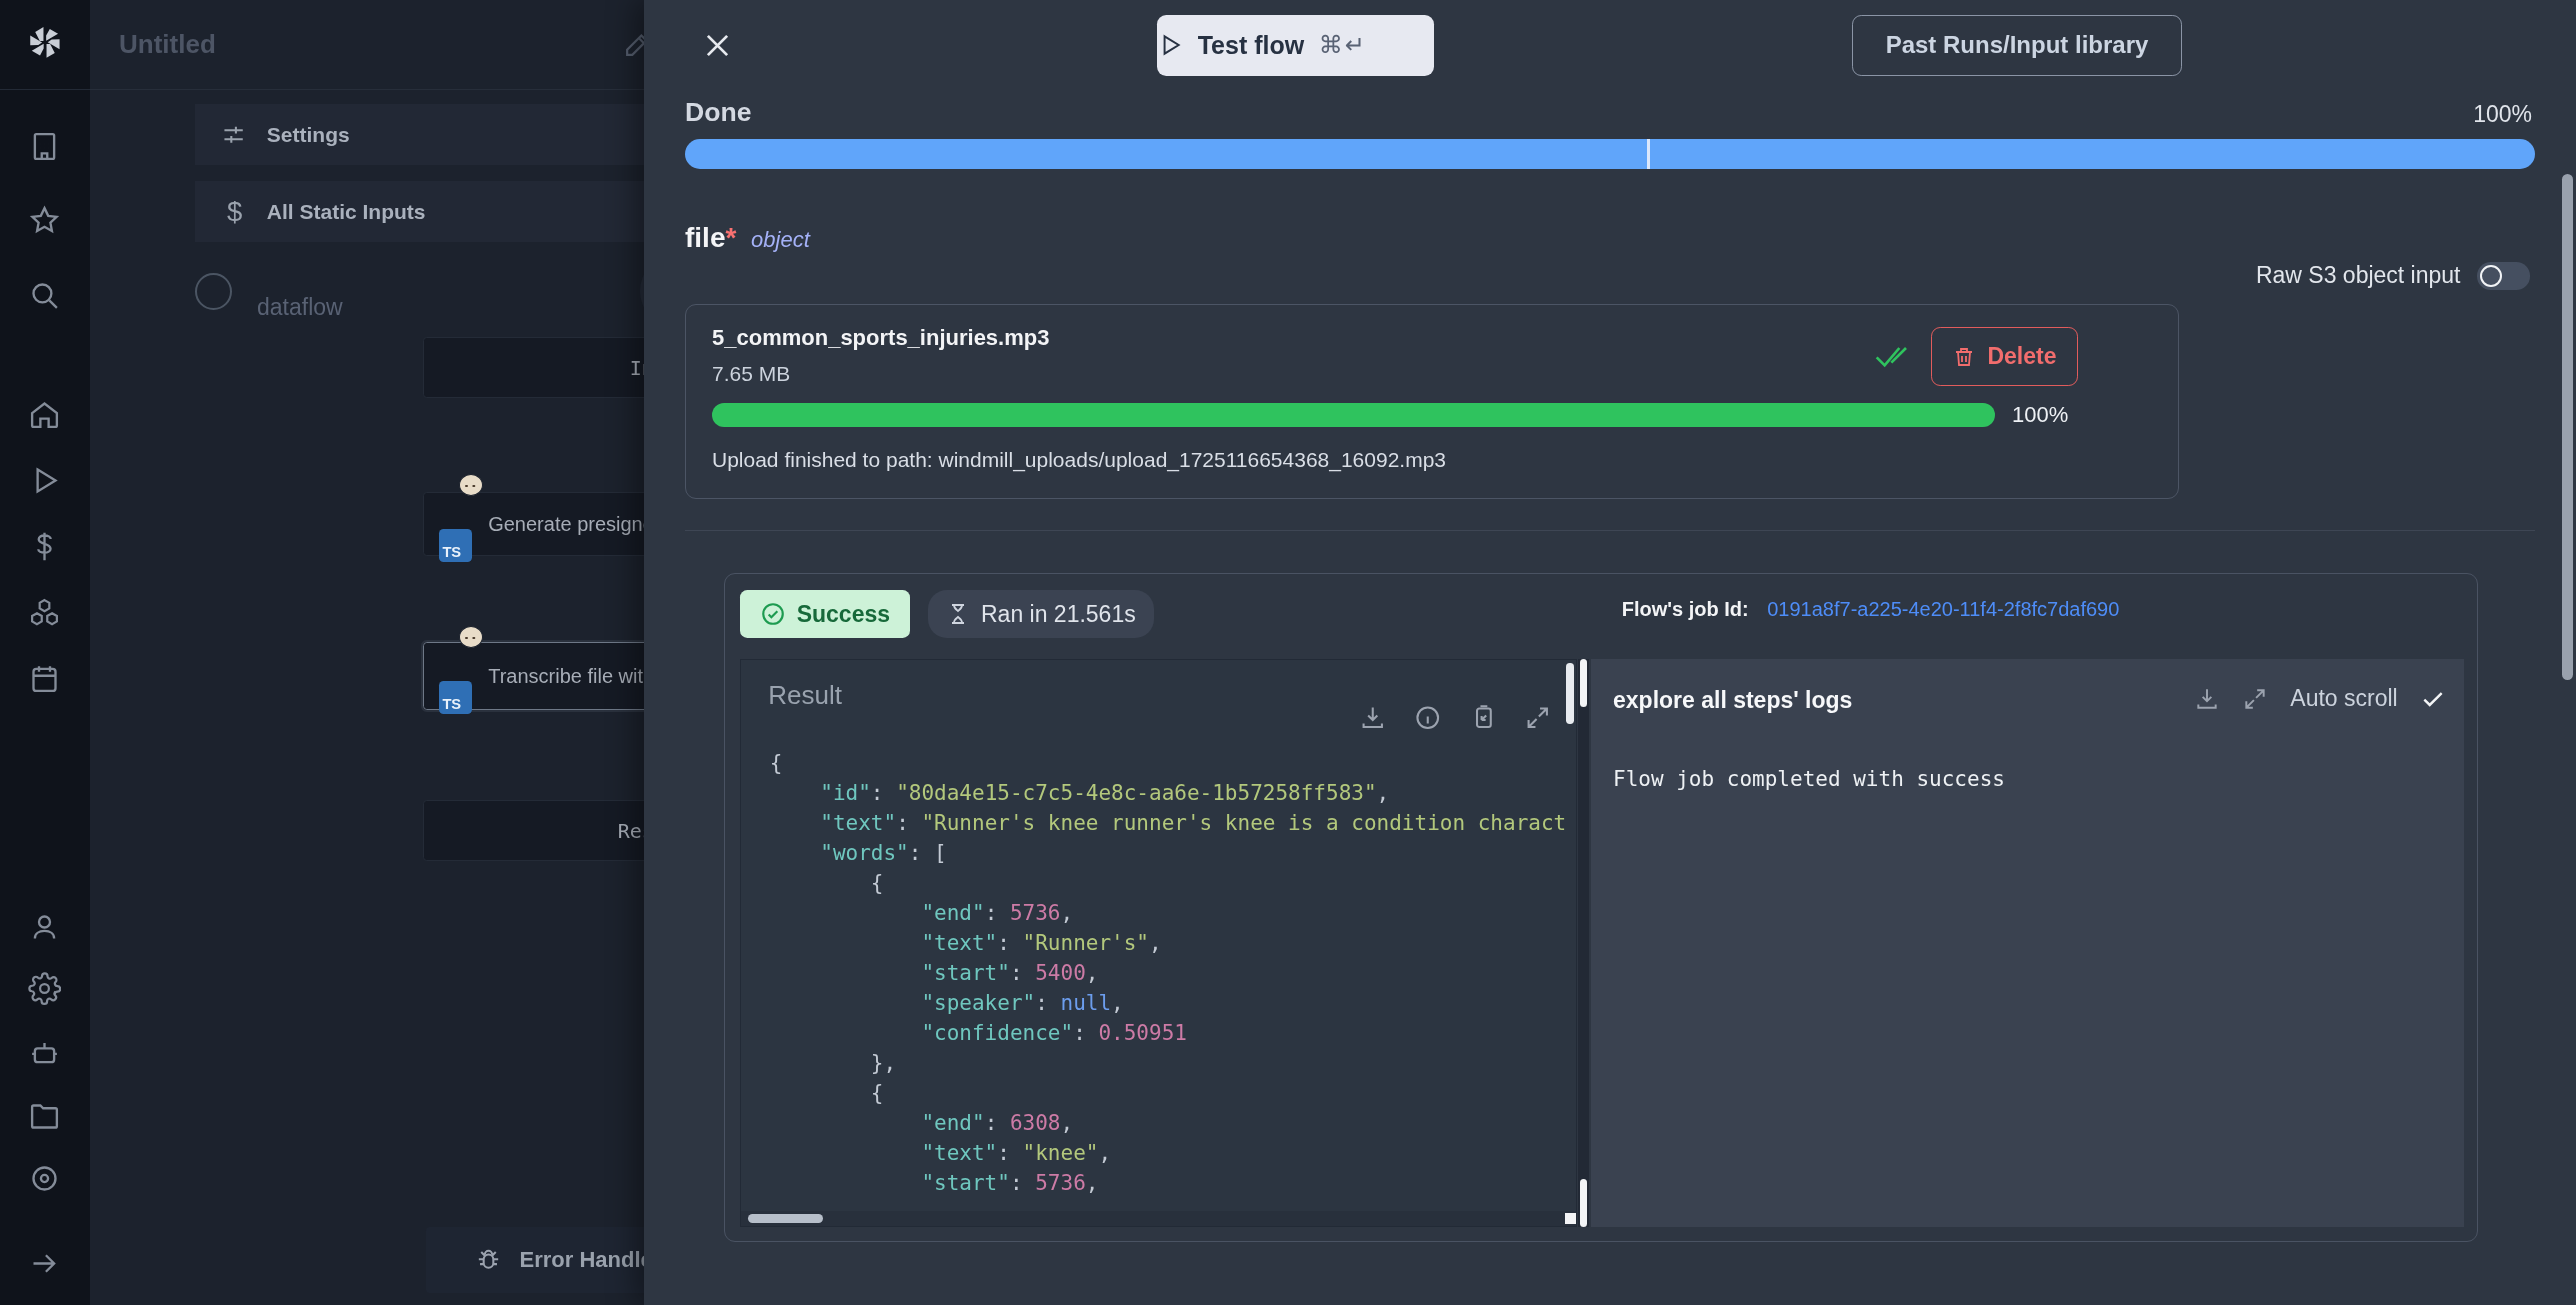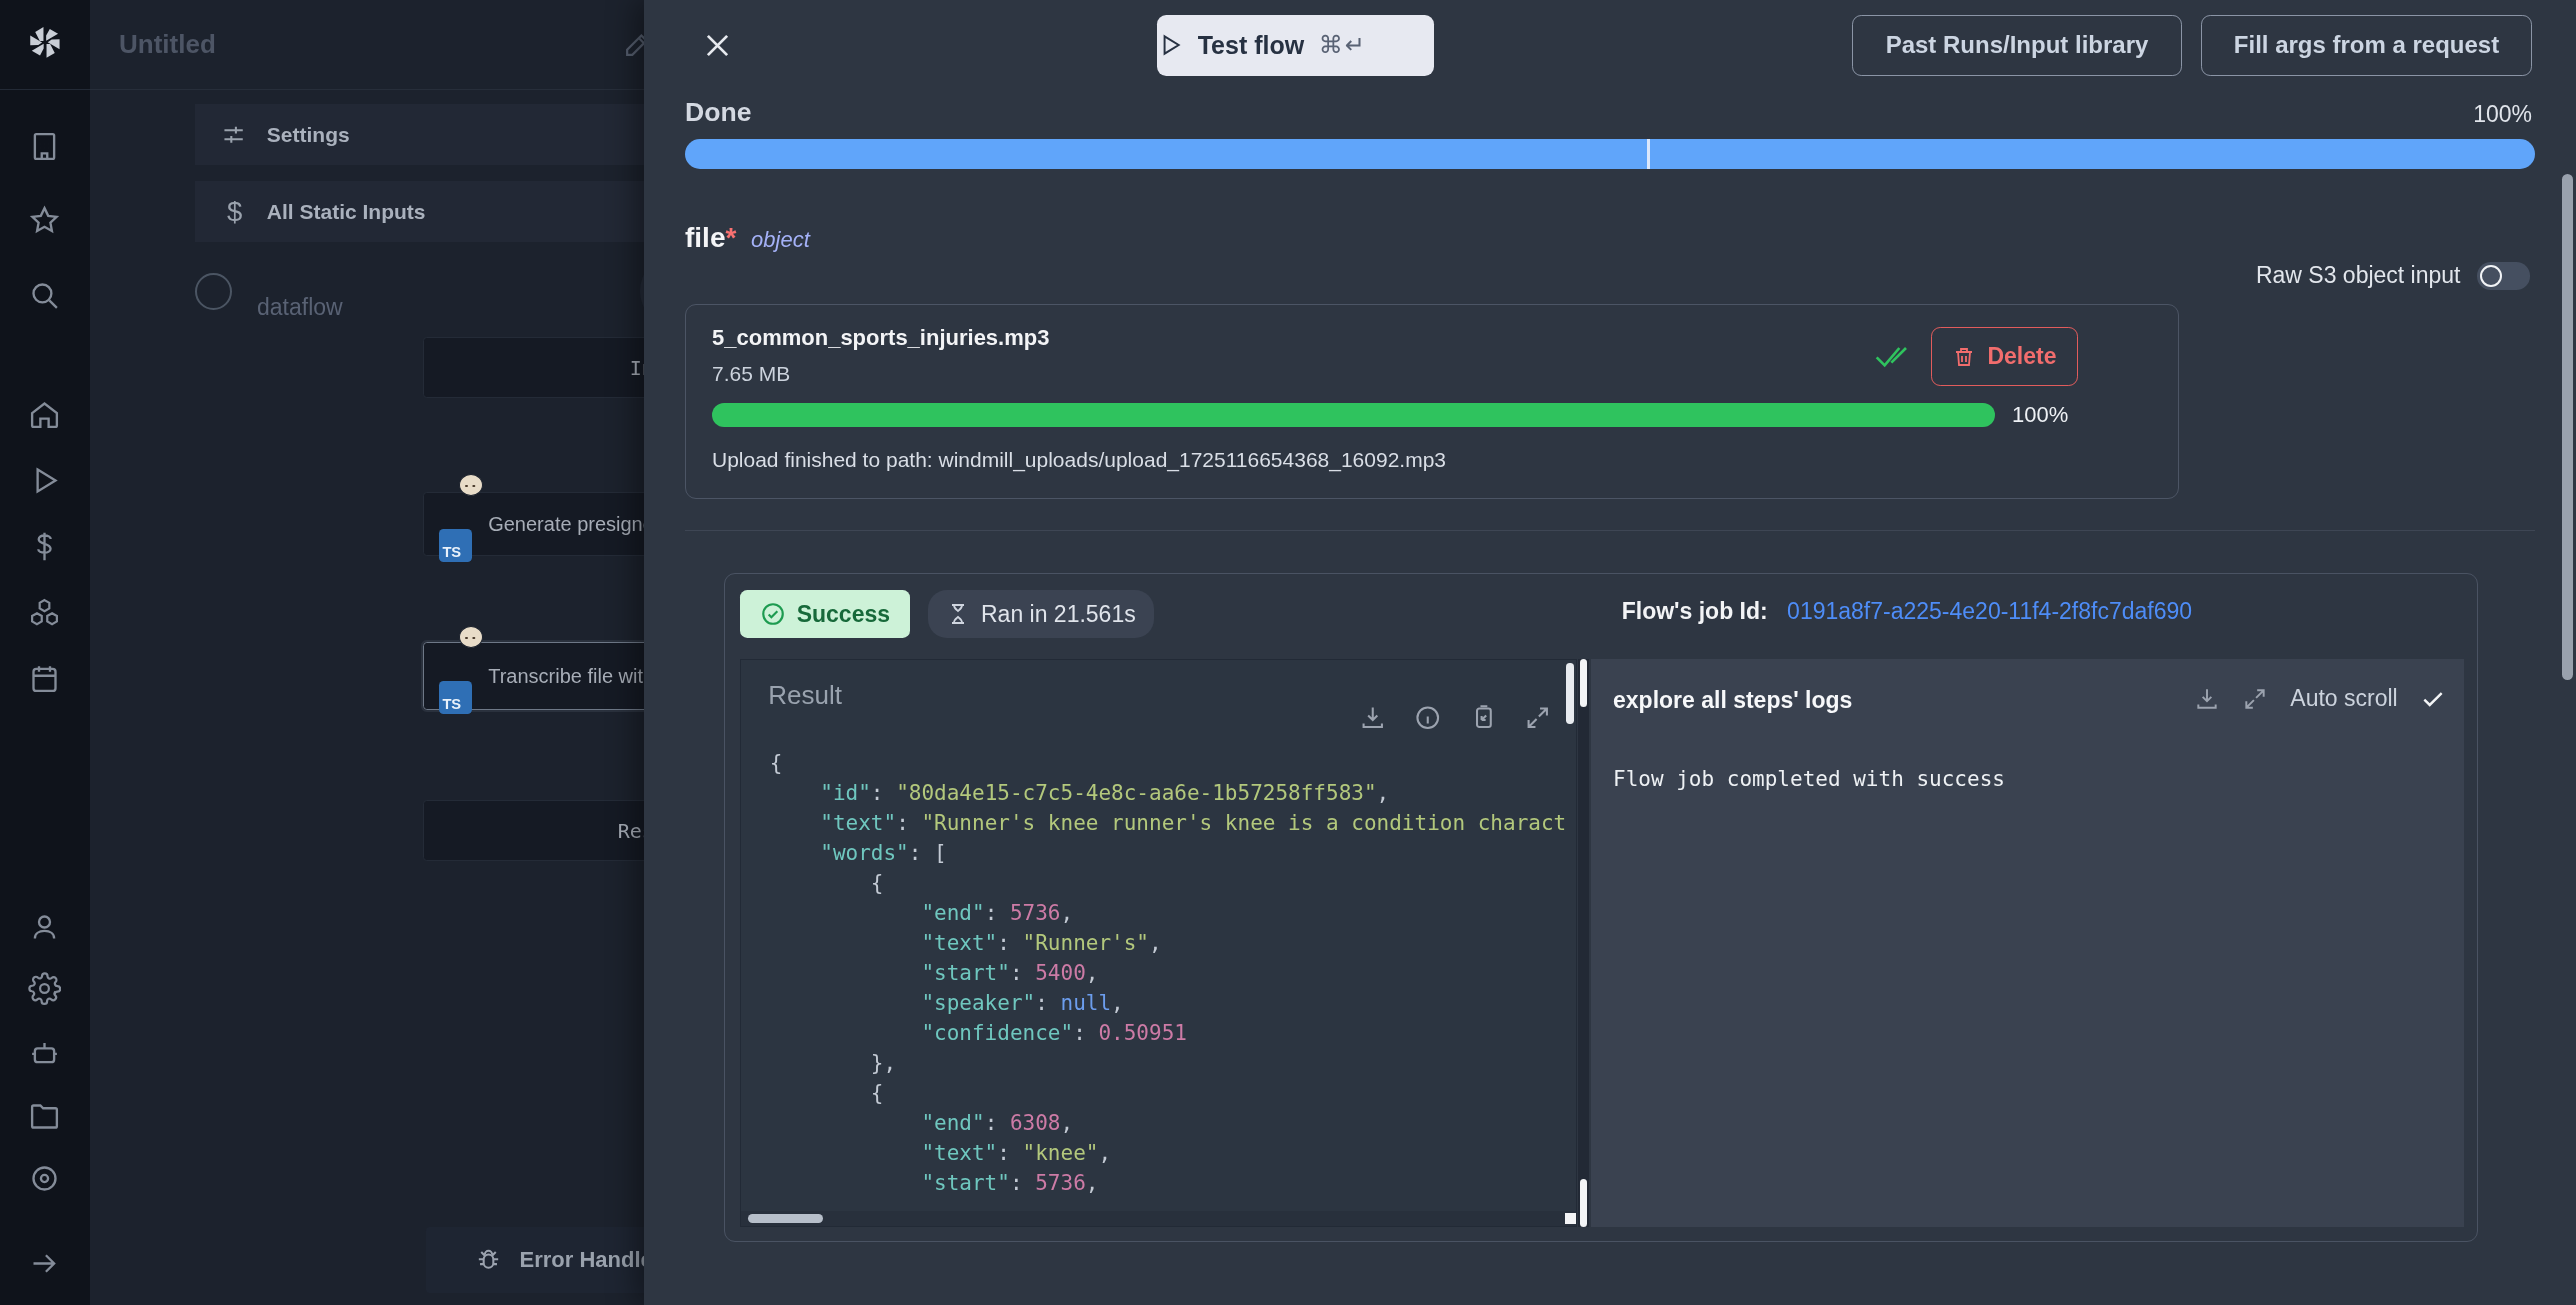--- a/index.html
+++ b/index.html
@@ -72,21 +72,21 @@
   .file-check { position:absolute; left:1188px; top:35px; width:40px; height:35px; color:#2fc35e; }
   .delete-btn { position:absolute; left:1245px; top:22px; width:147px; height:59px; border:1.8px solid #e25c5c; border-radius:9.2px; background:transparent; display:flex; align-items:center; justify-content:center; gap:11px; color:#f26d6d; font-size:23px; font-weight:600; cursor:pointer; }
 
   .drawer-hr { position:absolute; left:41px; top:530px; width:1850px; height:0; border-top:0.9px solid #3e4654; }
 
   .result-card { position:absolute; left:80px; top:573px; width:1754px; height:669px; border:0.9px solid #4a5363; border-radius:11px; }
   .status-row { position:absolute; left:14.7px; top:14.7px; right:14.7px; height:53px; }
   .success-badge { position:absolute; left:0; top:1.8px; height:48px; background:#cdf2d8; border-radius:7.3px; display:flex; align-items:center; gap:11px; padding:0 20px; color:#17693a; font-size:23px; font-weight:700; cursor:default; }
   .success-badge .icon { color:#1d9b50; }
   .ran-chip { position:absolute; left:188px; top:1.8px; height:48px; background:#3b4352; border-radius:19px; display:flex; align-items:center; gap:11px; padding:0 18.3px; color:#e0e4eb; font-size:23px; }
-  .jobid-row { position:absolute; left:882px; top:9.2px; font-size:23px; }
+  .jobid-row { position:absolute; left:882px; top:9.2px; font-size:20px; }
   .jobid-label { font-weight:700; color:#f3f4f6; }
   .jobid-link { color:#4e8df8; margin-left:13px; cursor:pointer; text-decoration:none; }
 
   .result-panel { position:absolute; left:14.7px; top:85px; width:837px; height:568px; background:#2c3541; border:0.9px solid #222a36; overflow:hidden; }
   .result-title { position:absolute; left:27.5px; top:20px; font-size:26px; color:#99a2ae; }
   .panel-icons { position:absolute; right:24px; top:44px; display:flex; gap:27.5px; color:#c6cdd8; }
   .panel-icons .icon { width:27.5px; height:27.5px; cursor:pointer; }
   .code-area { position:absolute; left:29px; top:88px; right:9.2px; bottom:22px; font-family:"DejaVu Sans Mono", monospace; font-size:21px; line-height:30px; white-space:pre; overflow:hidden; }
   .tk-p { color:#c3cad4; } .tk-k { color:#6fc7bf; } .tk-s { color:#b3c87c; } .tk-n { color:#cd7ba6; } .tk-u { color:#6c9ded; } .tk-w { color:#c3cad4; }
   .vscroll-thumb { position:absolute; right:1.8px; top:2.8px; width:8.3px; height:61px; background:#e8ebef; border-radius:3.7px; cursor:pointer; }
@@ -282,21 +282,20 @@
       <span class="play">
         <svg width="26" height="26" viewBox="0 0 24 24" fill="none" stroke="currentColor" stroke-width="1.8">
             <path d="M7 4l13 8-13 8z"></path>
           </svg>
       </span>
       <span class="testflow-label">Test flow</span>
       <span class="testflow-shortcut">⌘↵</span>
     </div>
 
     <button class="ghost-btn btn-pastruns">Past Runs/Input library</button>
-    <button class="ghost-btn btn-fillargs">Fill args from a request</button>
 
     <div class="done-label">Done</div>
     <div class="done-pct">100%</div>
     <div class="progress-bar">
       <div class="progress-tick"></div>
     </div>
 
     <div class="arg-name">
       <span>file</span><span class="arg-required">*</span><span class="arg-type">object</span>
     </div>

